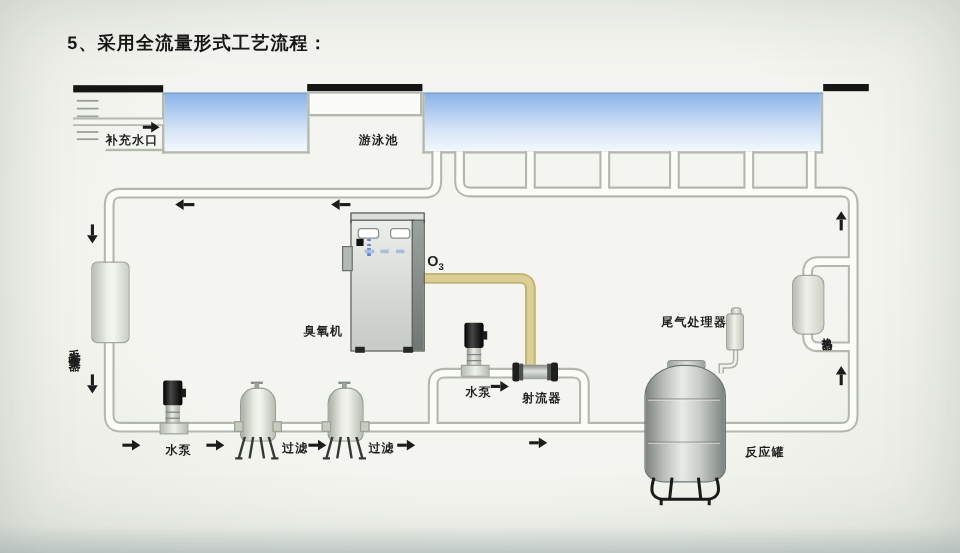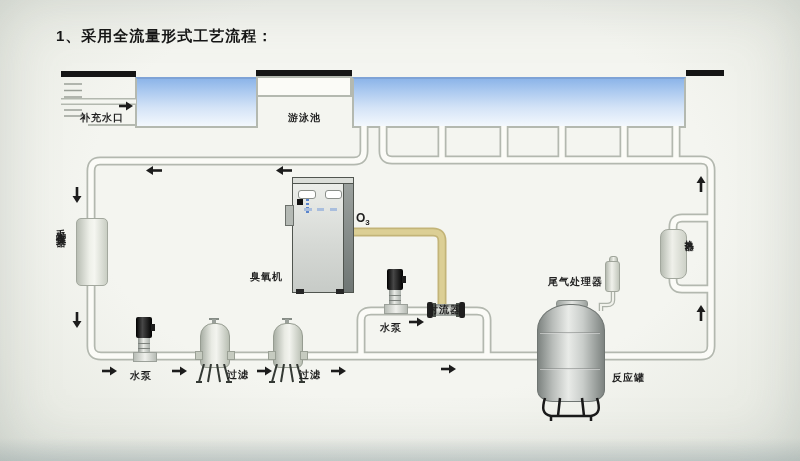--- a/index.html
+++ b/index.html
@@ -4,21 +4,21 @@
 <style>
   html,body{margin:0;padding:0;}
   body{font-family:"Liberation Sans","DejaVu Sans",sans-serif;background:#d8dcd6;}
   #stage{
     position:relative;width:800px;height:461px;overflow:hidden;
     background:radial-gradient(ellipse at 50% 42%, #f4f5f0 55%, #eaece5 82%, #dfe3dc 100%);
   }
   #stage::after{content:"";position:absolute;inset:0;pointer-events:none;
     box-shadow:inset 0 0 60px rgba(120,130,125,.25);}
   .lbl{position:absolute;font-size:10px;font-weight:600;color:#1f1f1f;
-       letter-spacing:1px;text-align:left;white-space:nowrap;line-height:1.15;}
+       letter-spacing:1px;text-align:right;white-space:nowrap;line-height:1.15;}
   .lbl-v{writing-mode:vertical-rl;text-orientation:upright;letter-spacing:2px;white-space:normal;}
   .title{position:absolute;left:56px;top:27px;font-size:15px;font-weight:bold;
          color:#141414;letter-spacing:1px;}
   
   .pool{position:absolute;top:77px;height:47px;
     background:linear-gradient(180deg,#8db5e9 0%,#aecbf0 28%,#d5e4f7 62%,#f3f8fd 100%);
     border-left:2px solid #b4b9b0;border-right:2px solid #b4b9b0;border-bottom:2px solid #b4b9b0;
     border-top:2px solid #7fa3d6;}
   .deckbar{position:absolute;top:71px;height:6px;background:#151515;}
   .bridge{position:absolute;left:256px;top:76px;width:96px;height:21px;
@@ -85,21 +85,21 @@
     background:linear-gradient(90deg,#b5bab0,#f0f1eb 45%,#c2c7bc);border:1px solid #a0a59b;}
   .hx{position:absolute;left:660px;top:229px;width:25px;height:48px;border-radius:8px;
     border:1px solid #a2a79d;background:linear-gradient(90deg,#b7bcb2,#eff0ea 45%,#cdd1c7);}
   svg{position:absolute;left:0;top:0;}
 </style>
 </head>
 <body>
 
 <div id="stage">
 
-  <div class="title">1、采用全流量形式工艺流程：</div>
+  <div class="title">5、采用全流量形式工艺流程：</div>
 
   <div class="deckbar" style="left:61px;width:75px;"></div>
   <div class="deckbar" style="left:256px;top:70px;width:96px;"></div>
   <div class="deckbar" style="left:686px;top:70px;width:38px;"></div>
   <div class="pool" style="left:135px;width:119px;"></div>
   <div class="bridge"></div>
   <div class="pool" style="left:352px;width:330px;"></div>
   <div class="floorline"></div>
 
   <svg width="800" height="461" viewBox="0 0 800 461">
@@ -291,22 +291,22 @@
   <div class="hx"></div>
 
   <div class="lbl" style="left:80px;top:112px;width:52px;">补充水口</div>
   <div class="lbl" style="left:288px;top:112px;width:44px;">游泳池</div>
   <div class="lbl lbl-v" style="left:55px;top:221px;height:72px;">毛发收集器</div>
   <div class="lbl" style="left:250px;top:271px;width:36px;">臭氧机</div>
   <div class="lbl" style="left:356px;top:212px;font-size:12px;font-weight:bold;letter-spacing:0;">
     <span>O</span><sub style="font-size:8px;">3</sub>
   </div>
   <div class="lbl" style="left:380px;top:322px;width:30px;">水泵</div>
-  <div class="lbl" style="left:428px;top:305px;width:40px;font-family:Liberation Mono, monospace;">射流器</div>
+  <div class="lbl" style="left:428px;top:327px;width:40px;">射流器</div>
   <div class="lbl" style="left:130px;top:370px;width:30px;">水泵</div>
   <div class="lbl" style="left:227px;top:369px;width:30px;">过滤</div>
   <div class="lbl" style="left:299px;top:369px;width:30px;">过滤</div>
-  <div class="lbl" style="left:548px;top:276px;width:58px;">尾气处理器</div>
+  <div class="lbl" style="left:548px;top:264px;width:58px;">尾气处理器</div>
   <div class="lbl" style="left:612px;top:372px;width:42px;">反应罐</div>
   <div class="lbl lbl-v" style="left:684px;top:233px;height:44px;font-size:9px;letter-spacing:1px;">换热器</div>
 
   <div class="bottomshadow"></div>
 </div>
 
 </body></html>

